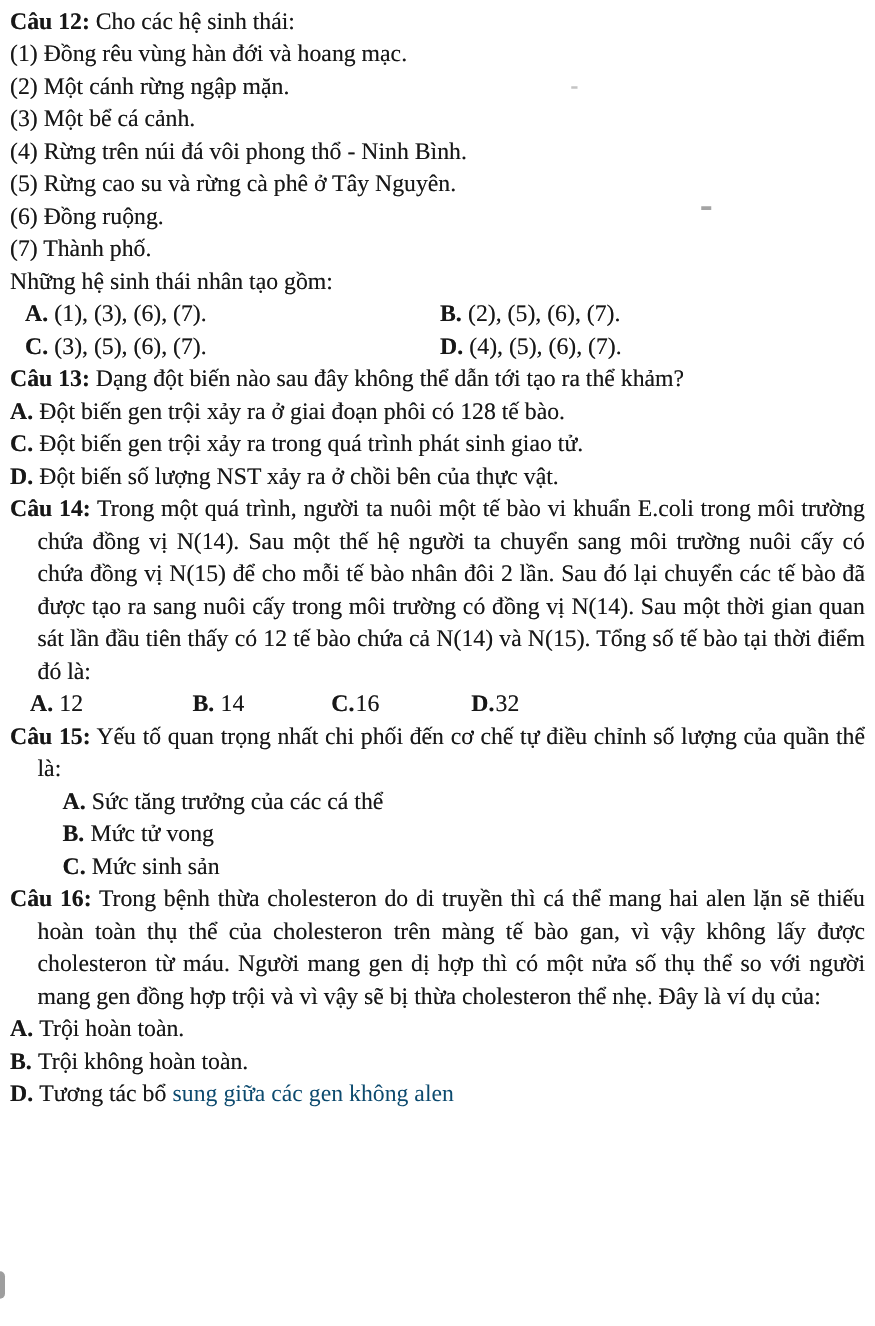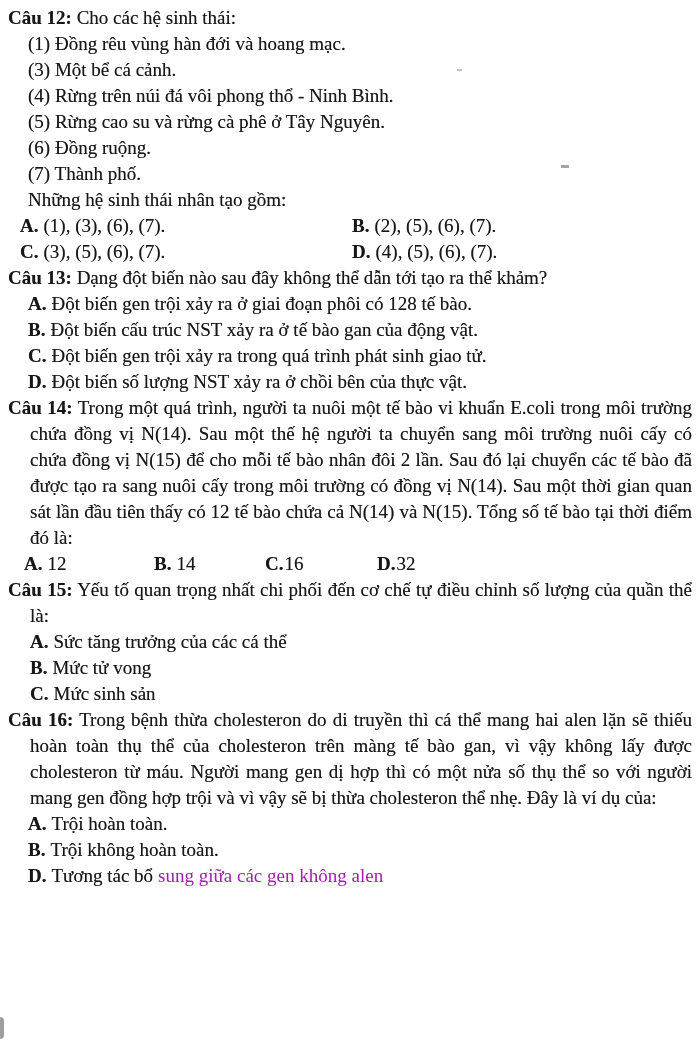--- a/index.html
+++ b/index.html
@@ -19,36 +19,36 @@
     padding:5px 8px 0 8px;
     text-shadow:0 0 0.3px rgba(0,0,0,0.5);
   }
   p { margin:0; }
   .qpara {
     text-align:justify;
     padding-left:22px;
     text-indent:-22px;
   }
   .qlabel { font-weight:700; }
-  .indent  { margin-left:20px; }
-  .indent-lg { margin-left:22px; }
+  .indent  { }
+  .indent-lg { margin-left:42px; }
   .opt-label { font-weight:700; }
   .opt-text  { margin-left:5px; }
   .opt.nogap .opt-text { margin-left:1px; }
   .opts2 {
     display:grid;
     grid-template-columns:332px auto;
     margin-left:12px;
   }
   .opts4 { display:flex; margin-left:16px; }
   .opts4 .opt:nth-child(1){ width:130px; }
   .opts4 .opt:nth-child(2){ width:111px; }
   .opts4 .opt:nth-child(3){ width:112px; }
   .faded {
-    color:#a21caf;
+    color:#0c4a6e;
     filter:blur(0.35px);
     text-shadow:none;
   }
   .artifact-blob {
     position:absolute; left:0; top:1017px;
     width:4px; height:22px;
     background:#7e7e7e; opacity:.75;
     border-radius:0 4px 4px 0;
   }
   .artifact-dash {
@@ -63,38 +63,38 @@
   }
 </style>
 </head>
 <body>
 
 <div class="page">
 
   <section>
     <p class="qpara"><b class="qlabel">Câu 12:</b> <span>Cho các hệ sinh thái:</span></p>
     <p class="indent">(1) Đồng rêu vùng hàn đới và hoang mạc.</p>
+    <p class="indent">(2) Một cánh rừng ngập mặn.</p>
     <p class="indent">(3) Một bể cá cảnh.</p>
     <p class="indent">(4) Rừng trên núi đá vôi phong thổ - Ninh Bình.</p>
     <p class="indent">(5) Rừng cao su và rừng cà phê ở Tây Nguyên.</p>
     <p class="indent">(6) Đồng ruộng.</p>
     <p class="indent">(7) Thành phố.</p>
     <p class="indent">Những hệ sinh thái nhân tạo gồm:</p>
     <div class="opts2">
       <p class="opt"><b class="opt-label">A.</b><span class="opt-text">(1), (3), (6), (7).</span></p>
       <p class="opt"><b class="opt-label">B.</b><span class="opt-text">(2), (5), (6), (7).</span></p>
       <p class="opt"><b class="opt-label">C.</b><span class="opt-text">(3), (5), (6), (7).</span></p>
       <p class="opt"><b class="opt-label">D.</b><span class="opt-text">(4), (5), (6), (7).</span></p>
     </div>
   </section>
 
   <section>
     <p class="qpara"><b class="qlabel">Câu 13:</b> <span>Dạng đột biến nào sau đây không thể dẫn tới tạo ra thể khảm?</span></p>
     <p class="opt indent"><b class="opt-label">A.</b><span class="opt-text">Đột biến gen trội xảy ra ở giai đoạn phôi có 128 tế bào.</span></p>
-    <p class="opt indent"><b class="opt-label">B.</b><span class="opt-text">Đột biến cấu trúc NST xảy ra ở tế bào gan của động vật.</span></p>
     <p class="opt indent"><b class="opt-label">C.</b><span class="opt-text">Đột biến gen trội xảy ra trong quá trình phát sinh giao tử.</span></p>
     <p class="opt indent"><b class="opt-label">D.</b><span class="opt-text">Đột biến số lượng NST xảy ra ở chồi bên của thực vật.</span></p>
   </section>
 
   <section>
     <p class="qpara"><b class="qlabel">Câu 14:</b> <span>Trong một quá trình, người ta nuôi một tế bào vi khuẩn E.coli trong môi trường chứa đồng vị N(14). Sau một thế hệ người ta chuyển sang môi trường nuôi cấy có chứa đồng vị N(15) để cho mỗi tế bào nhân đôi 2 lần. Sau đó lại chuyển các tế bào đã được tạo ra sang nuôi cấy trong môi trường có đồng vị N(14). Sau một thời gian quan sát lần đầu tiên thấy có 12 tế bào chứa cả N(14) và N(15). Tổng số tế bào tại thời điểm đó là:</span></p>
     <div class="opts4">
       <p class="opt"><b class="opt-label">A.</b><span class="opt-text">12</span></p>
       <p class="opt"><b class="opt-label">B.</b><span class="opt-text">14</span></p>
       <p class="opt nogap"><b class="opt-label">C.</b><span class="opt-text">16</span></p>

